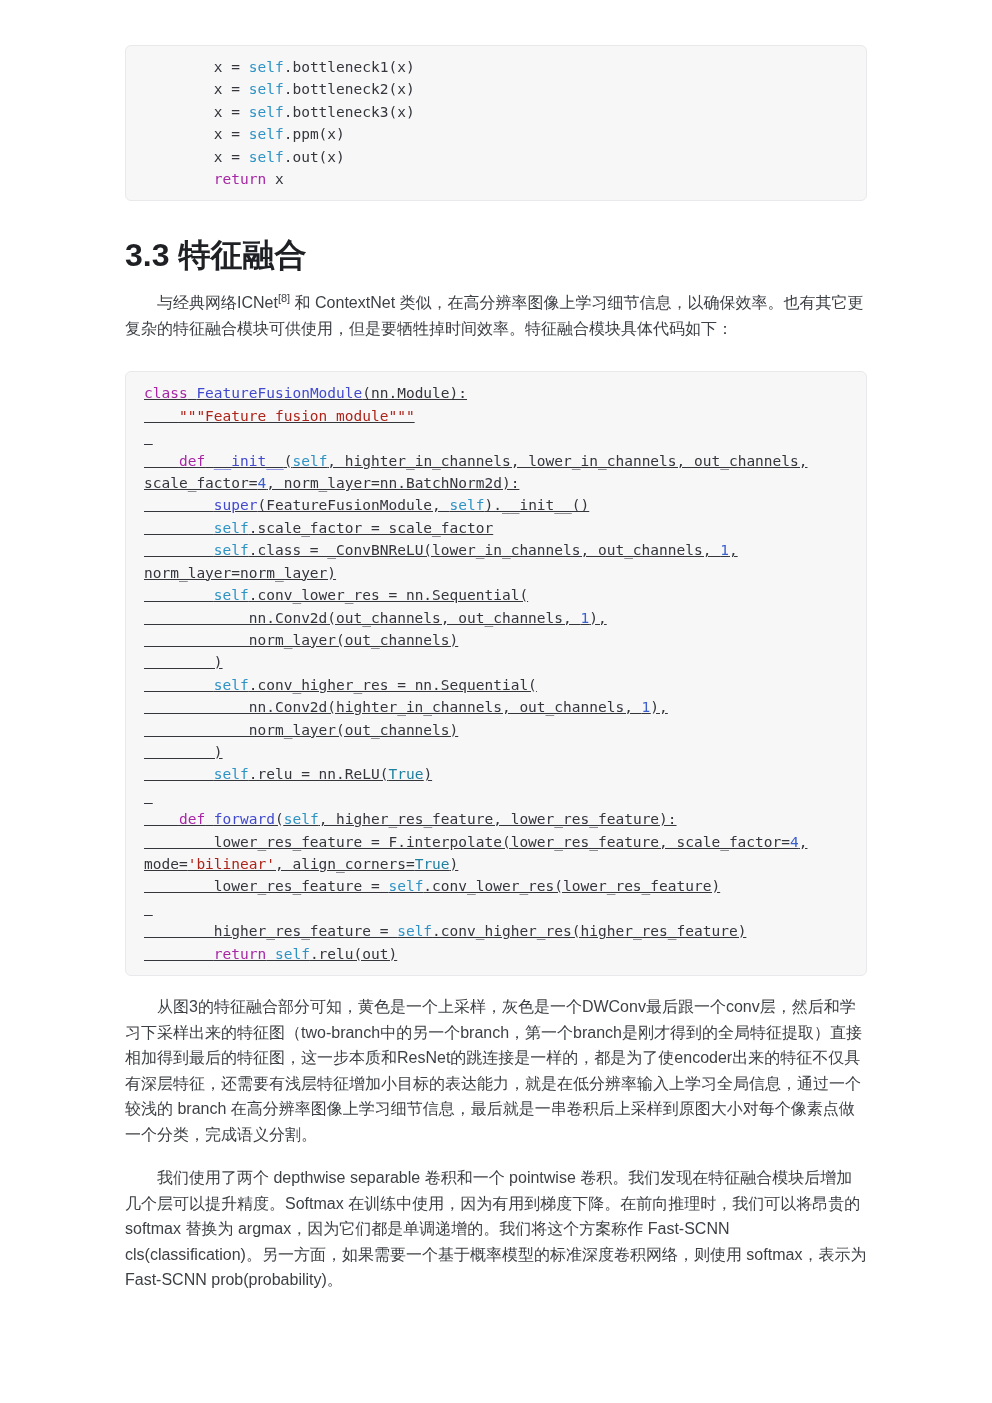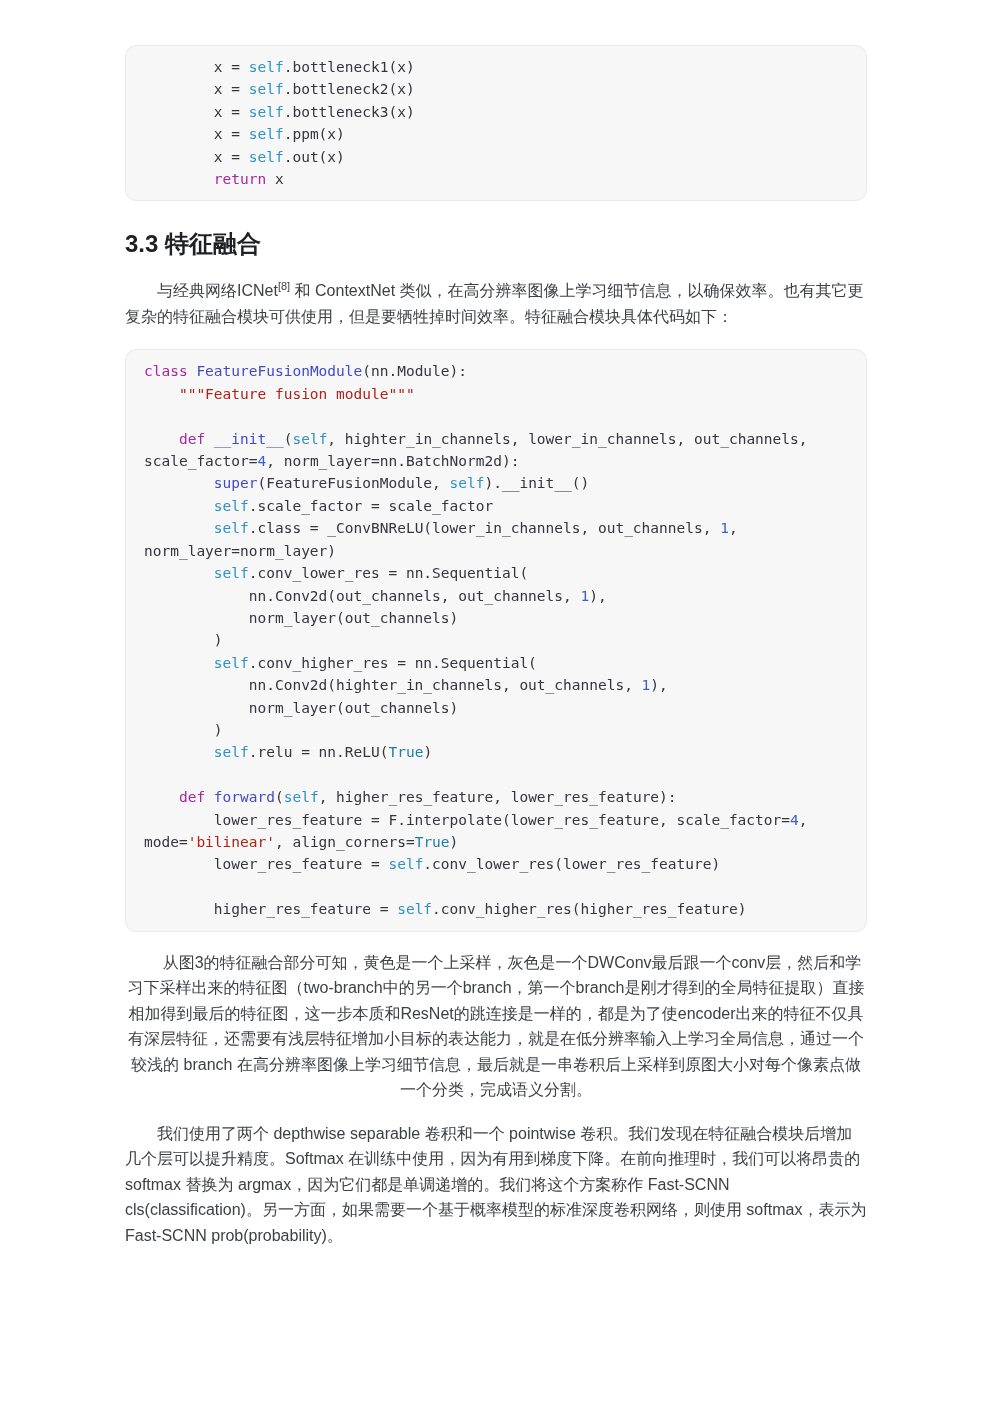--- a/index.html
+++ b/index.html
@@ -25,60 +25,60 @@
   .content{
     width:742px;
     margin:0 auto;
     padding-top:45px;
     padding-bottom:60px;
     box-sizing:border-box;
   }
   .code-block{
     background:var(--code-bg);
     border:1px solid var(--code-border);
-    border-radius:11px;
+    border-radius:6px;
     padding:10px 18px;
     box-sizing:border-box;
     font-family:"DejaVu Sans Mono","Liberation Mono",monospace;
     font-size:14.5px;
     line-height:22.4px;
     color:var(--code-text);
     overflow:hidden;
   }
   .code-line{
     white-space:pre;
     min-height:22.4px;
   }
   .tok-k{color:var(--keyword);}
   .tok-f{color:var(--defname);}
   .tok-s{color:var(--selfvar);}
   .tok-b{color:var(--builtin);}
   .tok-n{color:var(--number);}
   .tok-str{color:var(--string);}
   .tok-op{color:var(--operator);}
   h2.section-heading{
-    font-size:24px;
+    font-size:32px;
     font-weight:700;
     color:var(--heading-text);
-    margin:26px 0 0 0;
+    margin:38px 0 0 0;
     line-height:33px;
   }
   p.body-para{
     font-size:16px;
     line-height:25.5px;
     color:var(--body-text);
     text-indent:2em;
     margin:18px 0 0 0;
   }
   p.body-para sup{
     font-size:11px;
     line-height:0;
   }
-  .mt-code{margin-top:20px;}
-  .mt-para{margin-top:24px;text-align:center;}
+  .mt-code{margin-top:30px;text-decoration:underline;}
+  .mt-para{margin-top:24px;}
   .mt-head{margin-top:30px;}
 </style>
 </head>
 <body>
 
 <div class="content">
 
   <div class="code-block">
       <div class="code-line"><span>        x = </span><span class="tok-s">self</span><span>.bottleneck1(x)</span></div>
       <div class="code-line"><span>        x = </span><span class="tok-s">self</span><span>.bottleneck2(x)</span></div>
@@ -111,20 +111,21 @@
       <div class="code-line"><span>            norm_layer(out_channels)</span></div>
       <div class="code-line"><span>        )</span></div>
       <div class="code-line"><span>        </span><span class="tok-s">self</span><span>.relu = nn.ReLU(</span><span class="tok-b">True</span><span>)</span></div>
       <div class="code-line">&nbsp;</div>
       <div class="code-line"><span>    </span><span class="tok-k">def</span><span> </span><span class="tok-f">forward</span><span>(</span><span class="tok-s">self</span><span>, higher_res_feature, lower_res_feature):</span></div>
       <div class="code-line"><span>        lower_res_feature = F.interpolate(lower_res_feature, scale_factor=</span><span class="tok-n">4</span><span>,</span></div>
       <div class="code-line"><span>mode=</span><span class="tok-str">'bilinear'</span><span>, align_corners=</span><span class="tok-b">True</span><span>)</span></div>
       <div class="code-line"><span>        lower_res_feature = </span><span class="tok-s">self</span><span>.conv_lower_res(lower_res_feature)</span></div>
       <div class="code-line">&nbsp;</div>
       <div class="code-line"><span>        higher_res_feature = </span><span class="tok-s">self</span><span>.conv_higher_res(higher_res_feature)</span></div>
+      <div class="code-line"><span>        </span><span class="tok-k">return</span><span> </span><span class="tok-s">self</span><span>.relu(out)</span></div>
     </div>
 
   <p class="body-para mt-para">从图3的特征融合部分可知，黄色是一个上采样，灰色是一个DWConv最后跟一个conv层，然后和学习下采样出来的特征图（two-branch中的另一个branch，第一个branch是刚才得到的全局特征提取）直接相加得到最后的特征图，这一步本质和ResNet的跳连接是一样的，都是为了使encoder出来的特征不仅具有深层特征，还需要有浅层特征增加小目标的表达能力，就是在低分辨率输入上学习全局信息，通过一个较浅的 branch 在高分辨率图像上学习细节信息，最后就是一串卷积后上采样到原图大小对每个像素点做一个分类，完成语义分割。</p>
 
 
   <p class="body-para">我们使用了两个 depthwise separable 卷积和一个 pointwise 卷积。我们发现在特征融合模块后增加几个层可以提升精度。Softmax 在训练中使用，因为有用到梯度下降。在前向推理时，我们可以将昂贵的 softmax 替换为 argmax，因为它们都是单调递增的。我们将这个方案称作 Fast-SCNN cls(classification)。另一方面，如果需要一个基于概率模型的标准深度卷积网络，则使用 softmax，表示为 Fast-SCNN prob(probability)。</p>
 
 </div>
 
 </body></html>

